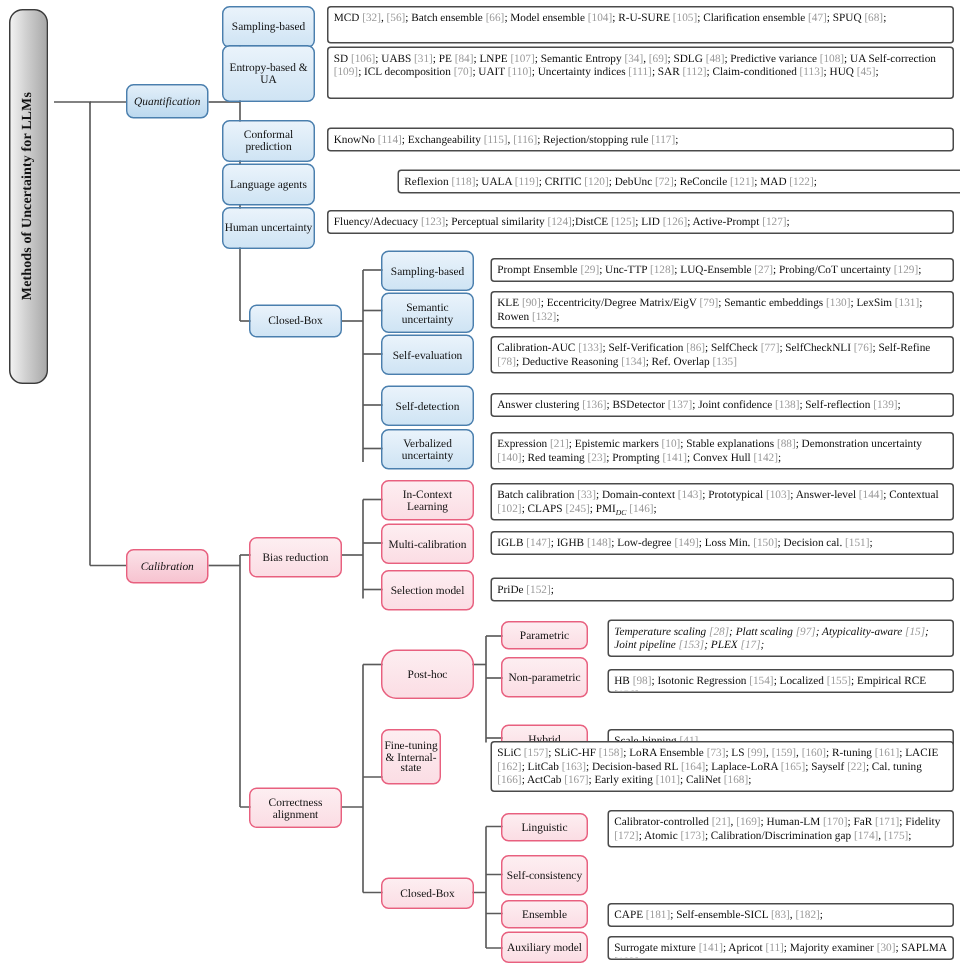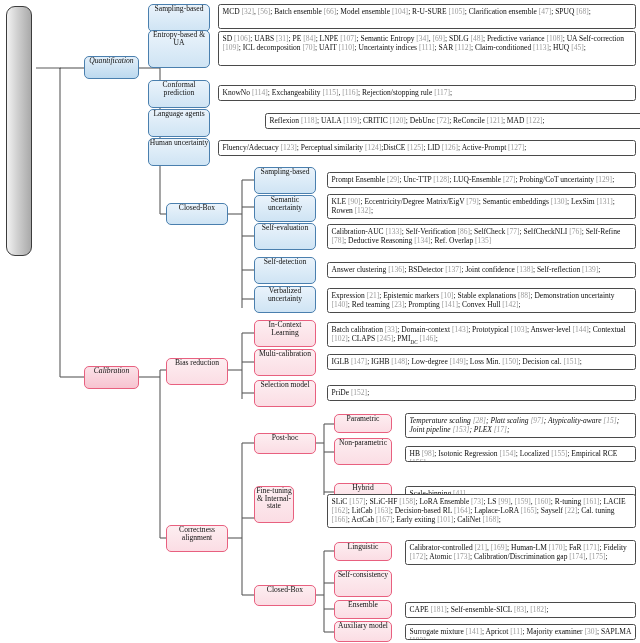--- a/index.html
+++ b/index.html
@@ -6,21 +6,21 @@
   body{
     font-family:"Liberation Serif","DejaVu Serif",serif;
     width:640px;height:643px;position:relative;overflow:hidden;
     -webkit-font-smoothing:antialiased;
   }
   #stage{position:absolute;left:0;top:0;width:640px;height:643px;}
   svg.wires{position:absolute;left:0;top:0;width:640px;height:643px;pointer-events:none;}
 
   .node{
     position:absolute;box-sizing:border-box;
-    display:flex;justify-content:center;
+    display:flex;align-items:center;justify-content:center;
     text-align:center;line-height:1.02;
     border-radius:5px;
     overflow:hidden;
   }
 
   
   .root{
     border:1.6px solid #3b3b3b;
     background:linear-gradient(to right,#f2f2f2,#cfcfcf 45%,#a9a9a9);
     border-radius:9px;
@@ -194,21 +194,21 @@
   <div class="node pink" style="left:254px;top:320px;width:62px;height:27px;font-size:7.6px;">
     <span class="n-lab">In-Context Learning</span>
   </div>
   <div class="node pink" style="left:254px;top:349px;width:62px;height:27px;font-size:7.6px;">
     <span class="n-lab">Multi-calibration</span>
   </div>
   <div class="node pink" style="left:254px;top:380px;width:62px;height:27px;font-size:7.6px;">
     <span class="n-lab">Selection model</span>
   </div>
 
-  <div class="node pink" style="left:254px;top:433px;width:62px;height:21px;font-size:7.6px;">
+  <div class="node pink" style="left:254px;top:433px;width:62px;height:33px;font-size:7.6px;border-radius:10px;">
     <span class="n-lab">Post-hoc</span>
   </div>
   <div class="node pink" style="left:254px;top:486px;width:40px;height:37px;font-size:7.6px;">
     <span class="n-lab">Fine-tuning &amp; Internal-state</span>
   </div>
   <div class="node pink" style="left:254px;top:585px;width:62px;height:21px;font-size:7.6px;">
     <span class="n-lab">Closed-Box</span>
   </div>
 
   <div class="node pink" style="left:334px;top:414px;width:58px;height:19px;font-size:7.6px;">

